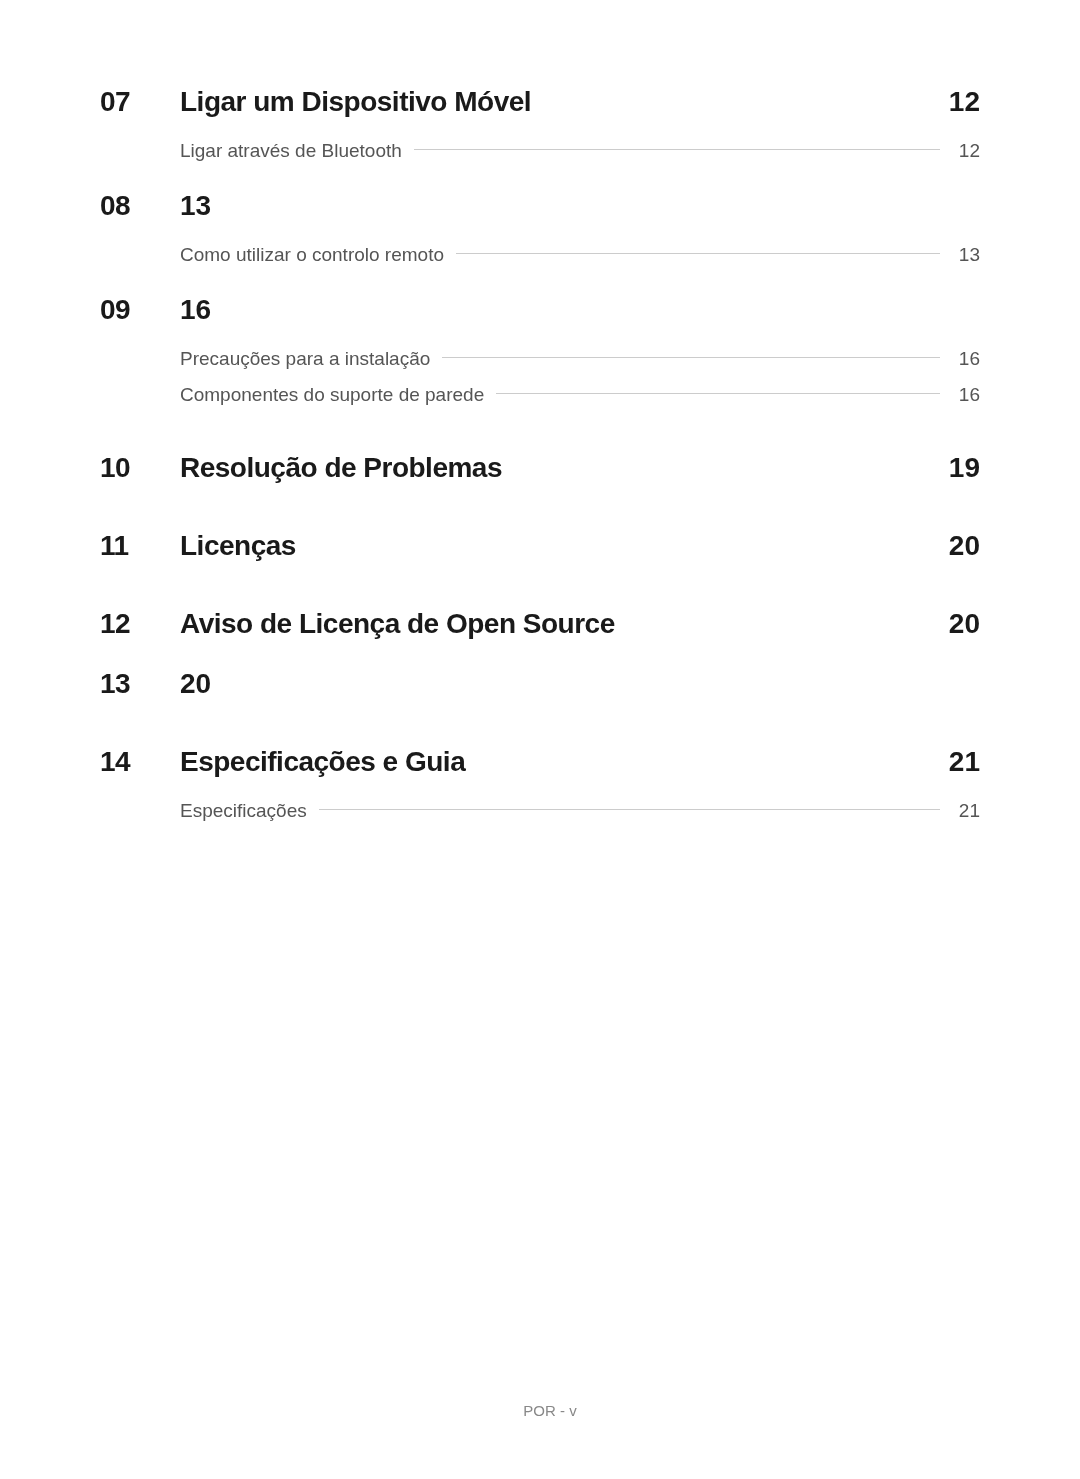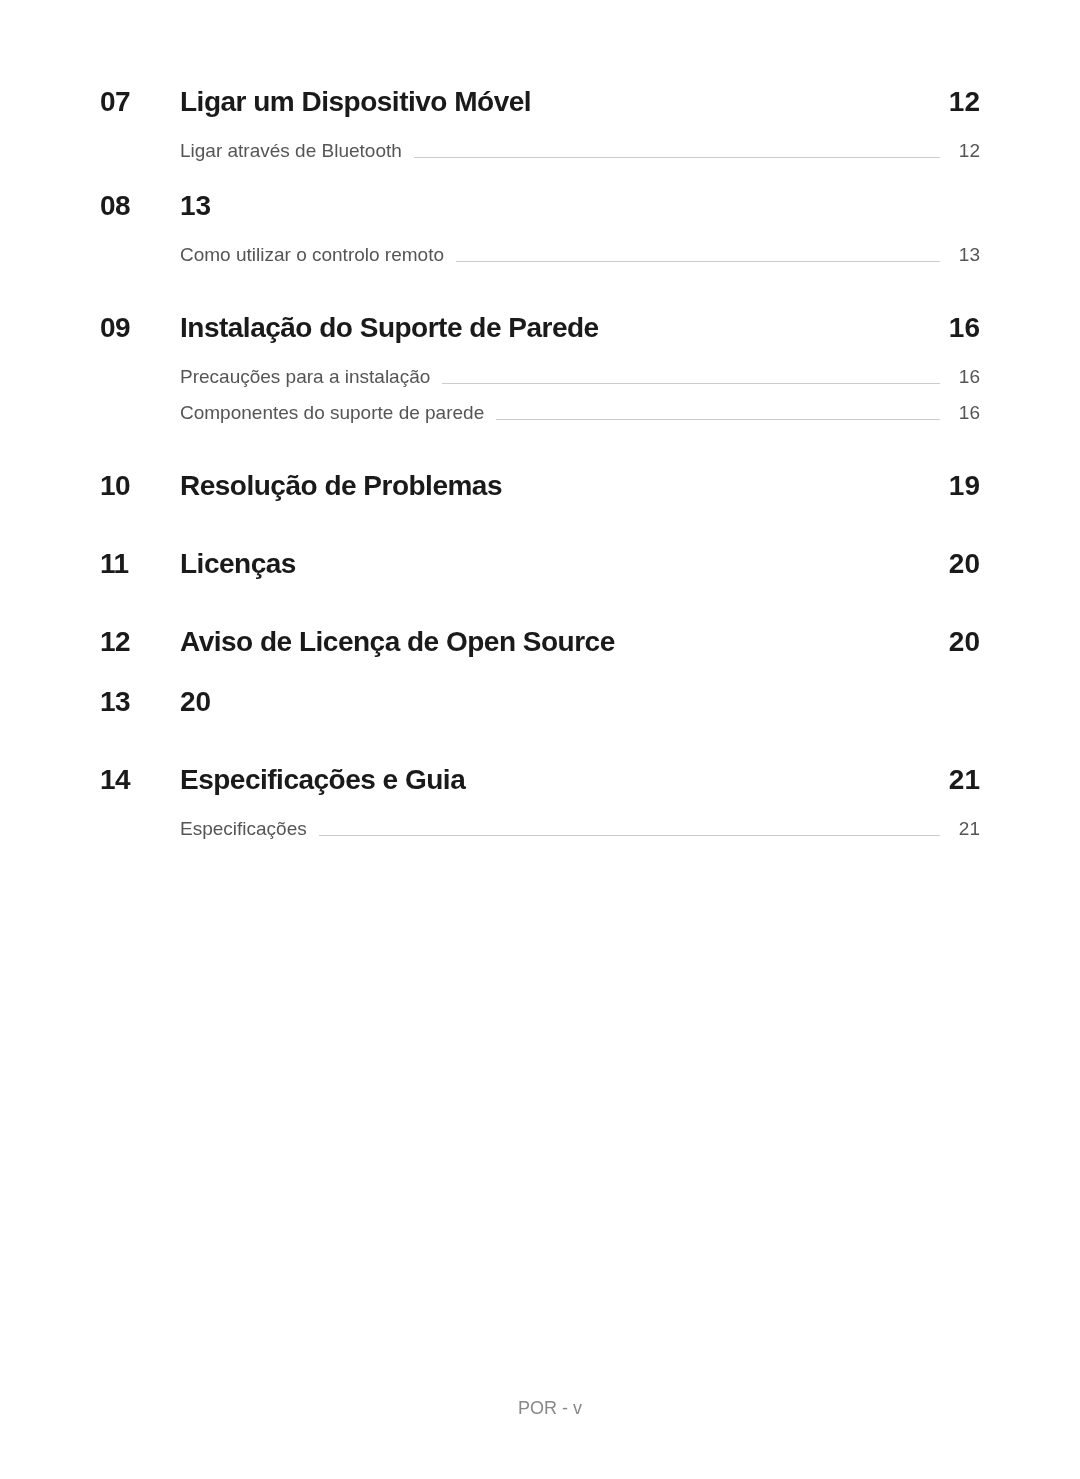--- a/index.html
+++ b/index.html
@@ -37,20 +37,21 @@
     margin-top: 18px;
   }
   .sec-page {
     flex: 0 0 auto;
     font-size: 28px;
     font-weight: 700;
     text-align: right;
   }
   .sub {
     display: flex;
+    align-items: center;
     margin-left: 80px;
     margin-bottom: 14px;
     font-size: 19px;
     color: #555;
     font-weight: 300;
   }
   .sub-label {
     flex: 0 0 auto;
     white-space: nowrap;
   }
@@ -65,21 +66,21 @@
     min-width: 28px;
     text-align: right;
     color: #555;
   }
   .footer {
     position: absolute;
     bottom: 60px;
     left: 0;
     width: 100%;
     text-align: center;
-    font-size: 18px;
+    font-size: 15px;
     color: #888;
     font-weight: 300;
     padding-left: 20px;
   }
 </style>
 </head>
 <body>
 
 <div class="page">
 
@@ -104,21 +105,20 @@
     <div class="sub">
       <span class="sub-label">Como utilizar o controlo remoto</span>
       <span class="sub-leader"></span>
       <span class="sub-page">13</span>
     </div>
   </div>
 
   <div class="section">
     <div class="section-head">
       <div class="sec-num">09</div>
-      <div class="sec-title">Instalação do Suporte de Parede</div>
       <div class="sec-page">16</div>
     </div>
     <div class="sub">
       <span class="sub-label">Precauções para a instalação</span>
       <span class="sub-leader"></span>
       <span class="sub-page">16</span>
     </div>
     <div class="sub">
       <span class="sub-label">Componentes do suporte de parede</span>
       <span class="sub-leader"></span>

